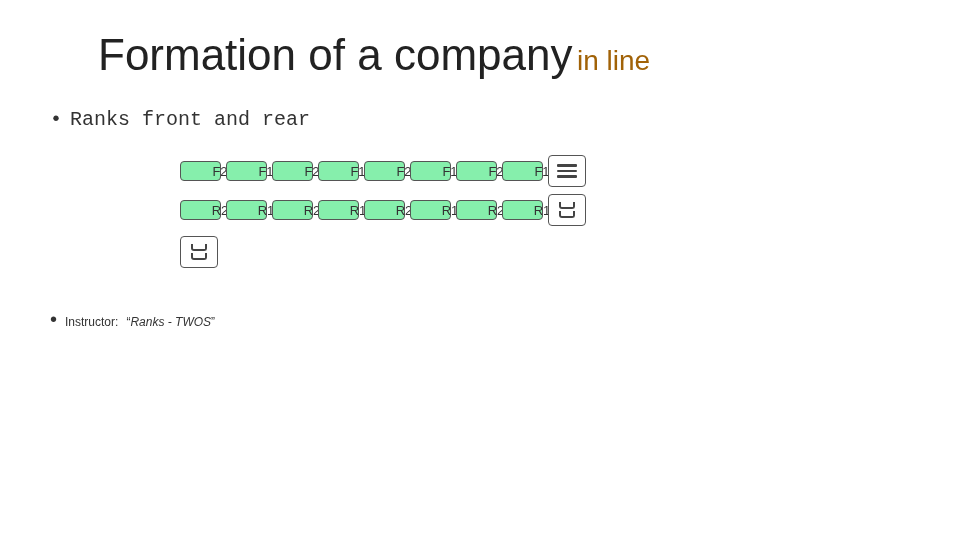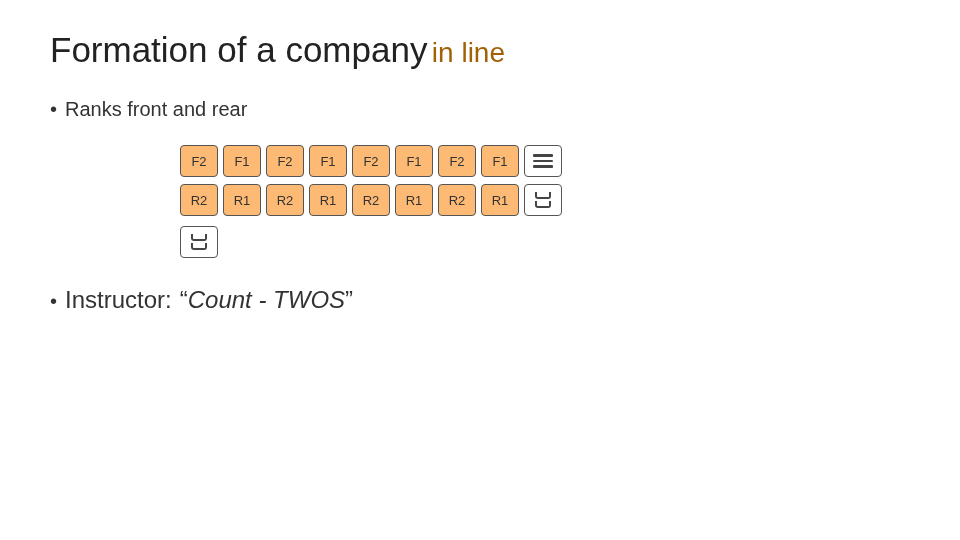--- a/index.html
+++ b/index.html
@@ -11,43 +11,45 @@
       height: 540px;
       overflow: hidden;
       padding: 30px 50px;
     }
 
     .title-area {
       margin-bottom: 28px;
     }
 
     .title-normal {
-      font-size: 35px;
+      font-size: 44px;
       font-weight: 300;
       color: #222;
+      margin-left: 48px;
     }
 
     .title-bold {
       font-size: 28px;
       font-weight: 400;
       color: #a16207;
     }
 
     .bullets {
       list-style: none;
       margin-bottom: 24px;
     }
 
     .bullets li {
       font-size: 20px;
       color: #333;
       margin-bottom: 6px;
       display: flex;
       align-items: baseline;
       gap: 8px;
+      font-family: Liberation Mono, monospace;
     }
 
     .bullets li::before {
       content: '•';
       font-size: 20px;
       color: #333;
     }
 
     .formation-area {
       margin-left: 130px;
@@ -56,51 +58,52 @@
 
     .rank-row {
       display: flex;
       align-items: center;
       gap: 5px;
       margin-bottom: 7px;
     }
 
     .cell {
       width: 38px;
-      height: 32px;
+      height: 20px;
       border: 1.5px solid #555;
       border-radius: 4px;
       display: flex;
       align-items: center;
       justify-content: center;
       font-size: 13px;
       font-weight: 500;
       color: #333;
-      background: #fdba74;
+      background: #86efac;
+      padding-left: 39px;
     }
 
     .icon-cell {
       width: 38px;
       height: 32px;
       border: 1.5px solid #555;
       border-radius: 4px;
       display: flex;
       align-items: center;
       justify-content: center;
       background: #fff;
     }
 
     .single-chevron-area {
       margin-left: 130px;
       margin-top: 10px;
     }
 
     .instructor-line {
-      margin-top: 28px;
-      font-size: 24px;
+      margin-top: 40px;
+      font-size: 12px;
       color: #333;
       display: flex;
       align-items: baseline;
       gap: 8px;
     }
 
     .instructor-line::before {
       content: '•';
       font-size: 20px;
     }
@@ -231,14 +234,14 @@
   <div class="icon-cell">
     <div class="double-chev">
       <div class="chev"></div>
       <div class="chev"></div>
     </div>
   </div>
 </div>
 
 <div class="instructor-line">
   <span>Instructor:</span>
-  <span>“<span class="instructor-italic">Count - TWOS</span>”</span>
+  <span>“<span class="instructor-italic">Ranks - TWOS</span>”</span>
 </div>
 
 </body></html>

